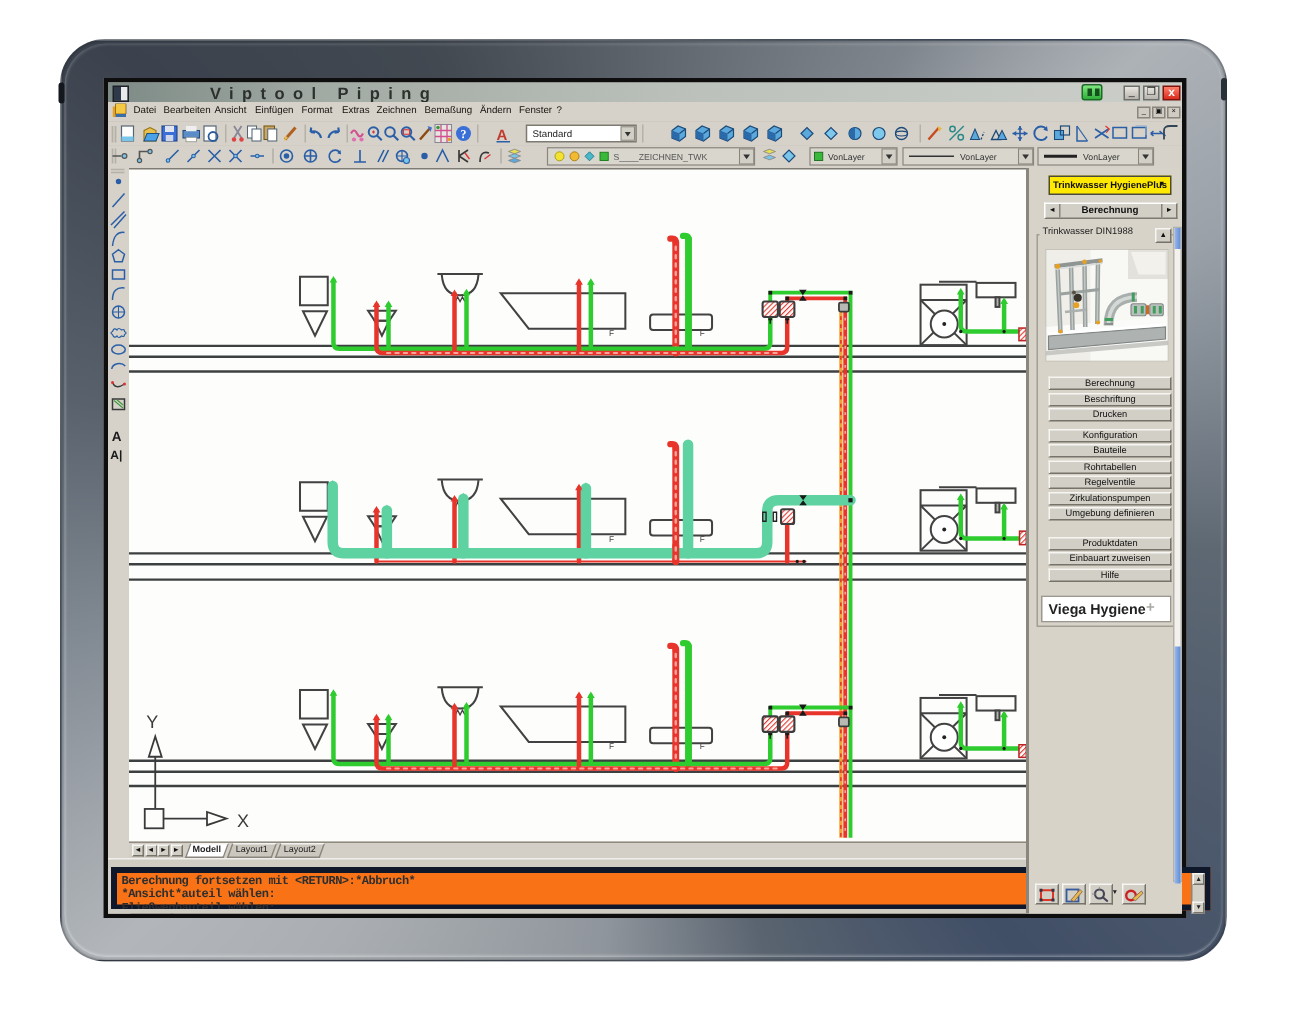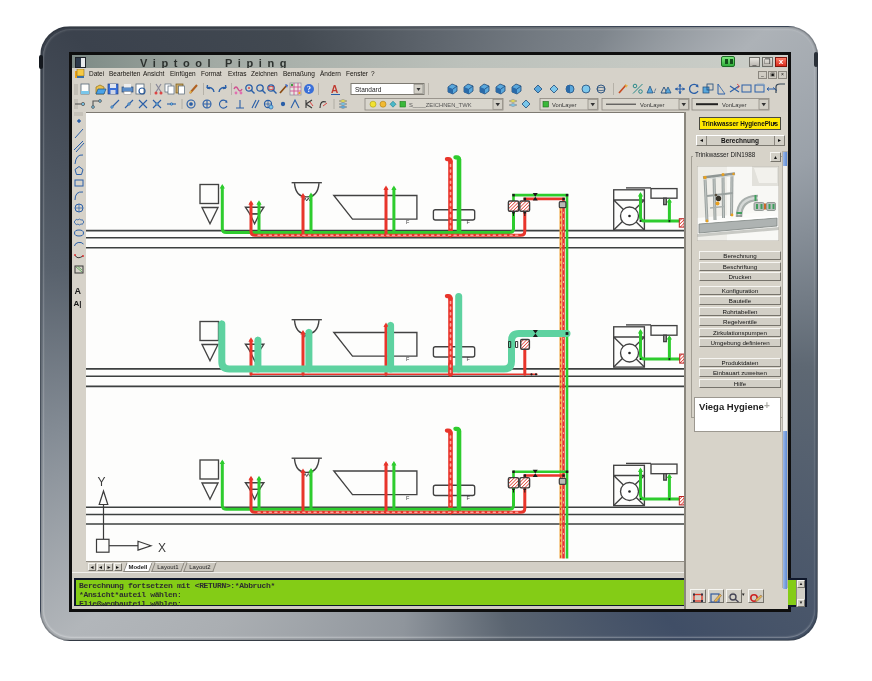--- a/index.html
+++ b/index.html
@@ -32,38 +32,38 @@
   .mi{position:absolute;top:15px;font-size:6.5px;color:#15120e;}
   #menu-ico{left:3px;top:14px;width:11px;height:11px;}
   .wbtn{top:15.5px;width:9px;height:8px;background:#d0ccc3;border:1px solid #8a867e;
     box-sizing:border-box;font-size:5px;line-height:5px;text-align:center;color:#111;}
   #tb1{left:0;top:25.5px;width:716px;height:16.5px;background:#d6d2c9;border-bottom:1px solid #c2beb5;}
   #tb2{left:0;top:42px;width:716px;height:14.5px;background:#d6d2c9;border-bottom:1px solid #9b978e;}
   #leftbar{left:0;top:56.5px;width:14px;height:497px;background:#d6d2c9;border-right:1px solid #8f8b82;}
   #canvas{left:14px;top:56.5px;width:598px;height:449.5px;background:#fdfdfc;border-top:1px solid #7e7a72;}
   #tabbar{left:14px;top:506px;width:598px;height:11px;background:#d3cfc6;border-top:1px solid #8f8b82;}
   #sepbar{left:0;top:517px;width:612px;height:6px;background:#cfccc3;border-top:1px solid #f0efec;}
-  #cmdwin{left:2px;top:522.5px;width:733px;height:29px;background:#84cc16;border:2px solid #0f172a;
+  #cmdwin{left:2px;top:522.5px;width:733px;height:29px;background:#f97316;border:4px solid #0f172a;
     box-sizing:border-box;}
   .cmdline{position:absolute;left:3px;font-family:"Liberation Mono",monospace;font-size:8px;
     font-weight:bold;color:#2e2e2e;white-space:pre;letter-spacing:-0.35px;}
   #botstrip{left:0;top:551px;width:716px;height:2.5px;background:#cfccc3;}
   #panel{left:612px;top:56.5px;width:104px;height:497px;background:#d7d3c9;border-left:2px solid #8a867d;box-sizing:border-box;}
   
   #ybar{left:13px;top:5.5px;width:82px;height:12.5px;background:#ffe900;border:1px solid #4a4a40;
     box-sizing:border-box;font-size:6.3px;font-weight:bold;color:#111;text-align:center;line-height:11px;}
   #navbar{left:10px;top:23.5px;width:89px;height:11px;background:#d2cfc6;
     border:1px solid #fff;border-right-color:#7d7a72;border-bottom-color:#7d7a72;box-sizing:border-box;}
   #groupbox{left:5px;top:44.5px;width:93px;height:260px;border:1px solid #a29e94;}
   #grouphdr{left:7px;top:39.5px;width:80px;font-size:6.3px;color:#222;background:#d7d3c9;padding-left:2px;}
   #thumb{left:11px;top:54.5px;width:82px;height:75px;}
   .pbtn{left:13px;width:82px;height:9px;background:#d2cfc6;text-align:center;
     border:1px solid #f6f5f1;border-right-color:#76736b;border-bottom-color:#76736b;
     box-sizing:border-box;font-size:6.2px;color:#111;line-height:7.5px;}
-  #viega{left:8px;top:285.5px;width:87px;height:35px;background:#fff;border:1px solid #9c9890;
+  #viega{left:8px;top:285.5px;width:87px;height:18px;background:#fff;border:1px solid #9c9890;
     box-sizing:border-box;}
   #viega span.v1{position:absolute;left:4px;top:3px;font-size:9.5px;font-weight:bold;color:#222;}
   #viega span.v2{position:absolute;left:69px;top:2px;font-size:10px;color:#a9a9a3;font-weight:bold;}
   #pscroll{left:96px;top:39.5px;width:6px;height:437px;background:#f2f1ee;border:1px solid #b5b1a8;box-sizing:border-box;}
   #pscroll .sb-top{position:absolute;left:0;top:0;width:4px;height:14px;background:linear-gradient(90deg,#9db9e8,#5f8cd6);}
   #pscroll .sb-bot{position:absolute;left:0;top:279px;width:4px;height:158px;background:linear-gradient(90deg,#9db9e8,#5f8cd6);}
   .mini{top:477px;width:16px;height:14px;background:#d2cfc6;border:1px solid #f6f5f1;
     border-right-color:#76736b;border-bottom-color:#76736b;box-sizing:border-box;}
   .navsq{position:absolute;top:1px;width:8px;height:8px;background:#d2cfc6;border:1px solid #f6f5f1;
     border-right-color:#76736b;border-bottom-color:#76736b;box-sizing:border-box;

